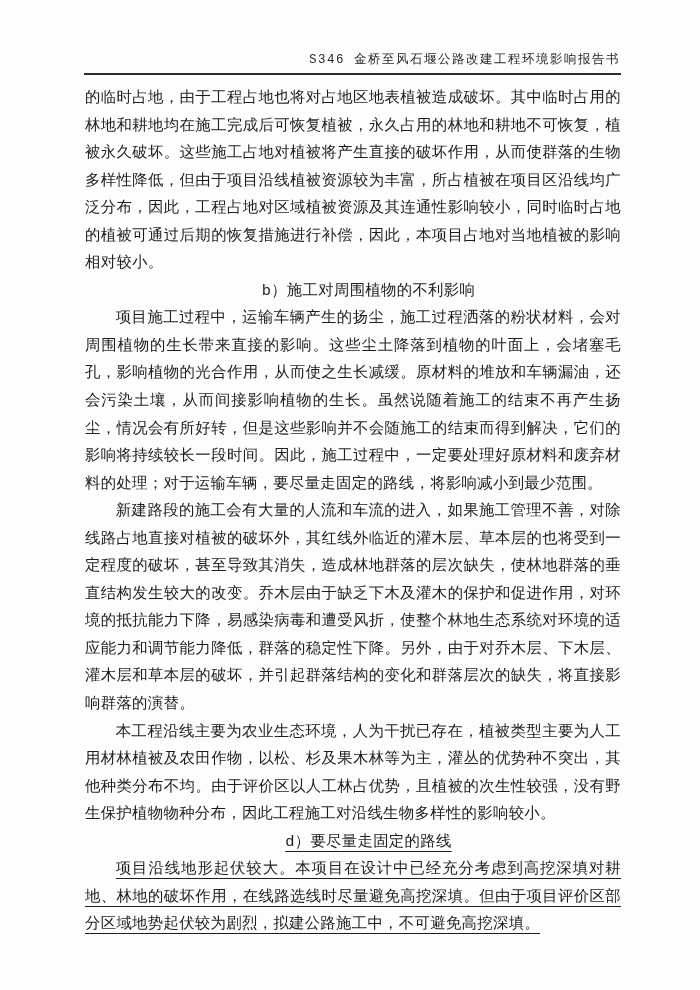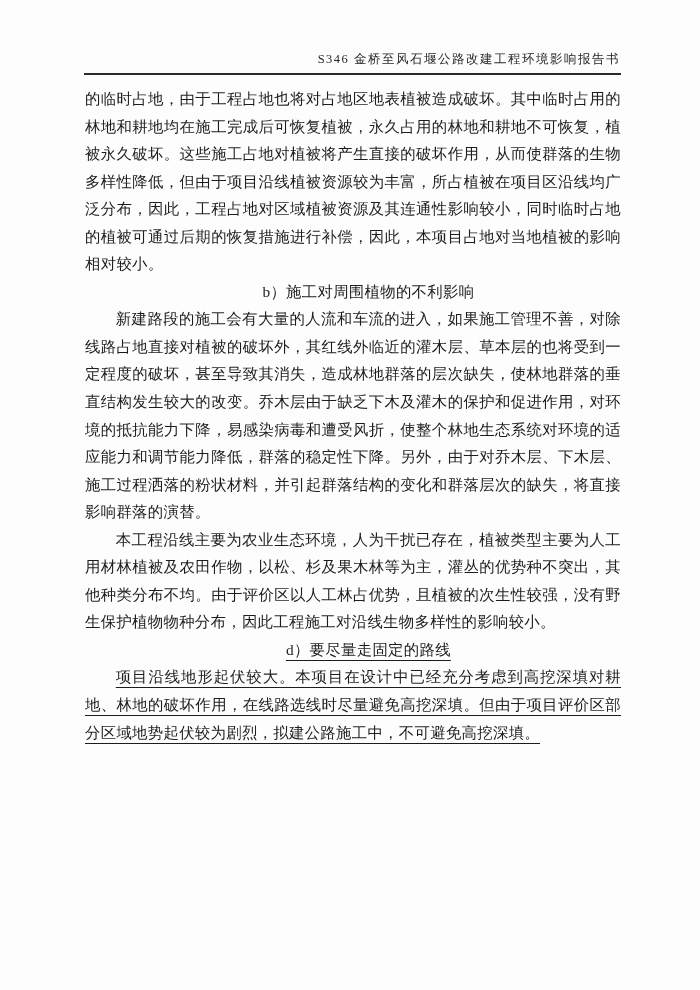--- a/index.html
+++ b/index.html
@@ -5,21 +5,21 @@
   html, body {
     margin: 0;
     padding: 0;
     background: #ffffff;
   }
   .page {
     position: relative;
     width: 700px;
     height: 990px;
     background: #fdfdfd;
-    font-family: Liberation Serif, serif;
+    font-family: Liberation Mono, monospace;
     color: #1d1d1d;
     overflow: hidden;
   }
   .header-title {
     position: absolute;
     top: 51px;
     right: 80px;
     font-size: 12.5px;
     letter-spacing: 1.5px;
     color: #262626;
@@ -75,20 +75,21 @@
 
 <div class="page">
 
   <div class="header-title">S346 金桥至风石堰公路改建工程环境影响报告书</div>
 
   <div class="header-rule"></div>
 
   <div class="doc-body">
     <p class="para">的临时占地，由于工程占地也将对占地区地表植被造成破坏。其中临时占用的林地和耕地均在施工完成后可恢复植被，永久占用的林地和耕地不可恢复，植被永久破坏。这些施工占地对植被将产生直接的破坏作用，从而使群落的生物多样性降低，但由于项目沿线植被资源较为丰富，所占植被在项目区沿线均广泛分布，因此，工程占地对区域植被资源及其连通性影响较小，同时临时占地的植被可通过后期的恢复措施进行补偿，因此，本项目占地对当地植被的影响相对较小。</p>
     <p class="heading">b）施工对周围植物的不利影响</p>
-    <p class="indent">新建路段的施工会有大量的人流和车流的进入，如果施工管理不善，对除线路占地直接对植被的破坏外，其红线外临近的灌木层、草本层的也将受到一定程度的破坏，甚至导致其消失，造成林地群落的层次缺失，使林地群落的垂直结构发生较大的改变。乔木层由于缺乏下木及灌木的保护和促进作用，对环境的抵抗能力下降，易感染病毒和遭受风折，使整个林地生态系统对环境的适应能力和调节能力降低，群落的稳定性下降。另外，由于对乔木层、下木层、施工过程洒落的粉状材料，并引起群落结构的变化和群落层次的缺失，将直接影响群落的演替。</p>
+    <p class="indent">项目施工过程中，运输车辆产生的扬尘，施工过程洒落的粉状材料，会对周围植物的生长带来直接的影响。这些尘土降落到植物的叶面上，会堵塞毛孔，影响植物的光合作用，从而使之生长减缓。原材料的堆放和车辆漏油，还会污染土壤，从而间接影响植物的生长。虽然说随着施工的结束不再产生扬尘，情况会有所好转，但是这些影响并不会随施工的结束而得到解决，它们的影响将持续较长一段时间。因此，施工过程中，一定要处理好原材料和废弃材料的处理；对于运输车辆，要尽量走固定的路线，将影响减小到最少范围。</p>
+    <p class="indent">新建路段的施工会有大量的人流和车流的进入，如果施工管理不善，对除线路占地直接对植被的破坏外，其红线外临近的灌木层、草本层的也将受到一定程度的破坏，甚至导致其消失，造成林地群落的层次缺失，使林地群落的垂直结构发生较大的改变。乔木层由于缺乏下木及灌木的保护和促进作用，对环境的抵抗能力下降，易感染病毒和遭受风折，使整个林地生态系统对环境的适应能力和调节能力降低，群落的稳定性下降。另外，由于对乔木层、下木层、灌木层和草本层的破坏，并引起群落结构的变化和群落层次的缺失，将直接影响群落的演替。</p>
     <p class="indent">本工程沿线主要为农业生态环境，人为干扰已存在，植被类型主要为人工用材林植被及农田作物，以松、杉及果木林等为主，灌丛的优势种不突出，其他种类分布不均。由于评价区以人工林占优势，且植被的次生性较强，没有野生保护植物物种分布，因此工程施工对沿线生物多样性的影响较小。</p>
     <p class="heading underlined">d）要尽量走固定的路线</p>
     <p class="indent underlined">项目沿线地形起伏较大。本项目在设计中已经充分考虑到高挖深填对耕地、林地的破坏作用，在线路选线时尽量避免高挖深填。但由于项目评价区部分区域地势起伏较为剧烈，拟建公路施工中，不可避免高挖深填。</p>
   </div>
 
 
 </div>
 
 </body></html>

